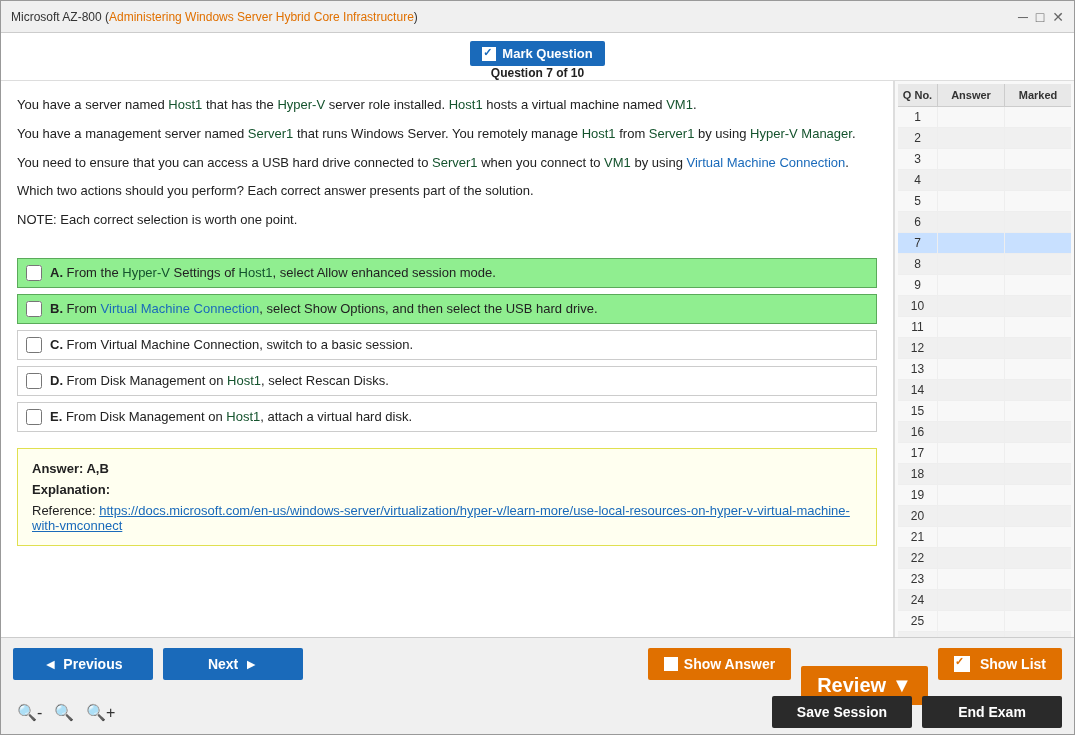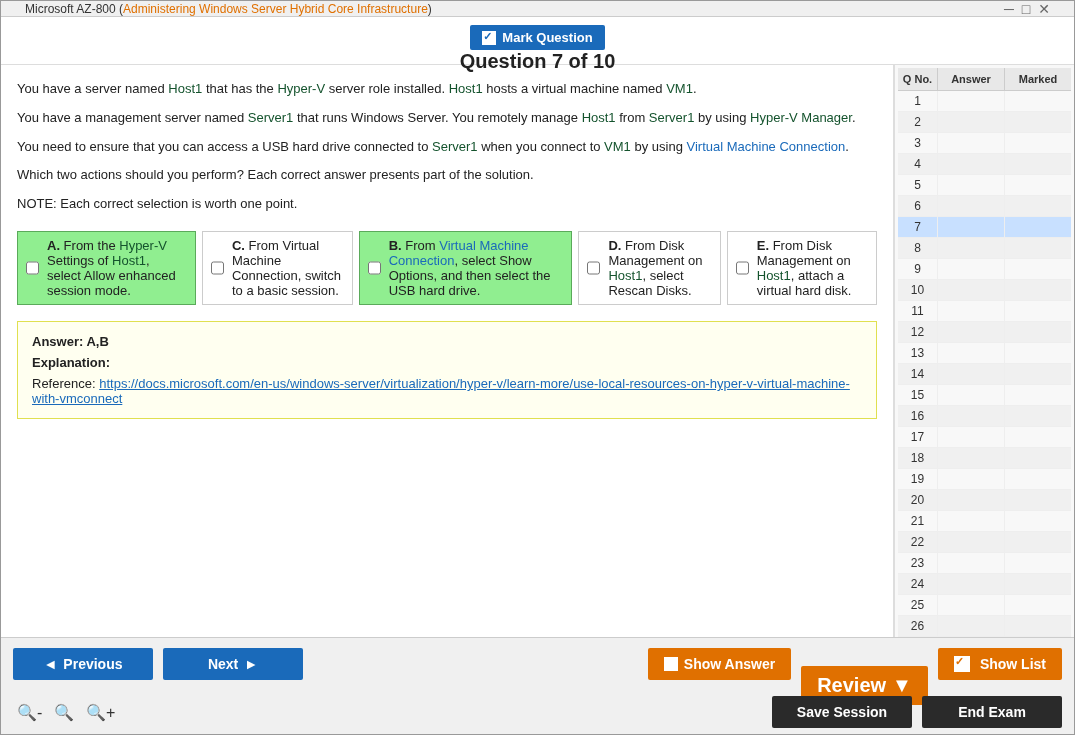--- a/index.html
+++ b/index.html
@@ -15,25 +15,25 @@
       width: 1075px;
       height: 735px;
       background: #fff;
       border: 1px solid #999;
       display: flex;
       flex-direction: column;
     }
     .title-bar {
       background: #f0f0f0;
       border-bottom: 1px solid #ccc;
-      padding: 6px 24px;
+      padding: 6px 10px;
       display: flex;
       align-items: center;
       justify-content: space-between;
-      height: 16px;
+      height: 32px;
     }
     .title-bar-left {
       font-size: 12px;
       color: #333;
     }
     .title-bar-left span.highlight {
       color: #e07000;
     }
     .title-bar-controls {
       display: flex;
@@ -77,21 +77,21 @@
       content: '✓';
       color: #1a6aba;
       font-size: 11px;
       position: absolute;
       top: -1px;
       left: 1px;
     }
     .question-title {
       flex: 1;
       text-align: center;
-      font-size: 20px;
+      font-size: 12px;
       font-weight: bold;
       color: #222;
     }
     .main-content {
       display: flex;
       flex: 1;
       overflow: hidden;
     }
     .question-area {
       flex: 1;
@@ -100,23 +100,23 @@
       border-right: 1px solid #ddd;
     }
     .question-text {
       color: #222;
       line-height: 1.6;
       margin-bottom: 8px;
     }
     .highlight-orange { color: #14532d; }
     .highlight-blue { color: #1a6aba; }
     .choices {
-      margin-top: 16px;
-      display: flex;
-      flex-direction: row;
+      margin-top: 27px;
+      display: flex;
+      flex-direction: column;
       gap: 6px;
     }
     .choice-item {
       display: flex;
       align-items: center;
       gap: 8px;
       padding: 6px 8px;
       border: 1px solid #ccc;
       background: #fff;
     }
@@ -383,27 +383,27 @@
       </div>
       <div class="question-text">
         NOTE: Each correct selection is worth one point.
       </div>
 
       <div class="choices">
         <div class="choice-item correct">
           <input type="checkbox" style="">
           <span class="choice-label"><strong>A.</strong> From the <span class="highlight-orange">Hyper-V</span> Settings of <span class="highlight-orange">Host1</span>, select Allow enhanced session mode.</span>
         </div>
+        <div class="choice-item correct">
+          <input type="checkbox" style="">
+          <span class="choice-label"><strong>B.</strong> From <span class="highlight-blue">Virtual Machine Connection</span>, select Show Options, and then select the USB hard drive.</span>
+        </div>
         <div class="choice-item">
           <input type="checkbox" style="">
           <span class="choice-label"><strong>C.</strong> From Virtual Machine Connection, switch to a basic session.</span>
-        </div>
-        <div class="choice-item correct">
-          <input type="checkbox" style="">
-          <span class="choice-label"><strong>B.</strong> From <span class="highlight-blue">Virtual Machine Connection</span>, select Show Options, and then select the USB hard drive.</span>
         </div>
         <div class="choice-item">
           <input type="checkbox" style="">
           <span class="choice-label"><strong>D.</strong> From Disk Management on <span class="highlight-orange">Host1</span>, select Rescan Disks.</span>
         </div>
         <div class="choice-item">
           <input type="checkbox" style="">
           <span class="choice-label"><strong>E.</strong> From Disk Management on <span class="highlight-orange">Host1</span>, attach a virtual hard disk.</span>
         </div>
       </div>

